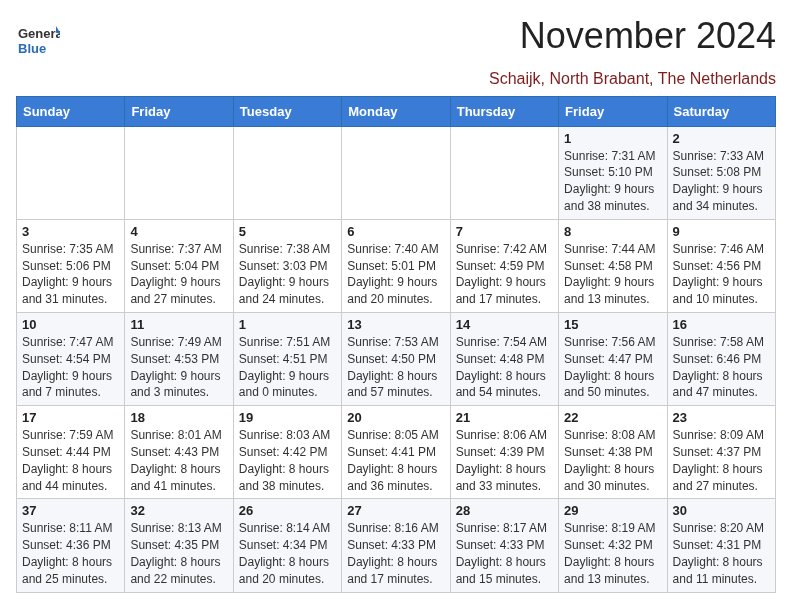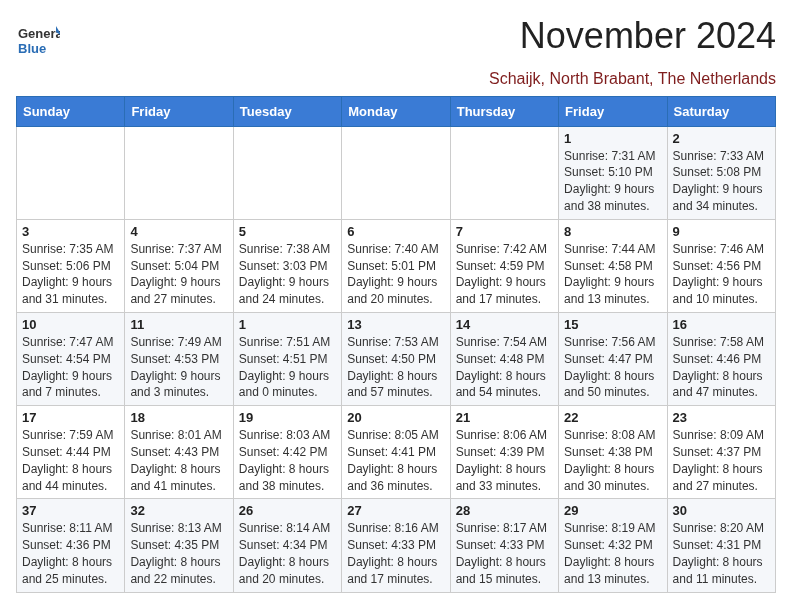--- a/index.html
+++ b/index.html
@@ -208,21 +208,21 @@
         </td>
         <td>
           <span class="day-num">15</span>
           <div class="day-info">Sunrise: 7:56 AM
 Sunset: 4:47 PM
 Daylight: 8 hours and 50 minutes.</div>
         </td>
         <td>
           <span class="day-num">16</span>
           <div class="day-info">Sunrise: 7:58 AM
-Sunset: 4:46 PM
+Sunset: 6:46 PM
 Daylight: 8 hours and 47 minutes.</div>
         </td>
       </tr>
       <tr>
         <td>
           <span class="day-num">17</span>
           <div class="day-info">Sunrise: 7:59 AM
 Sunset: 4:44 PM
 Daylight: 8 hours and 44 minutes.</div>
         </td>

